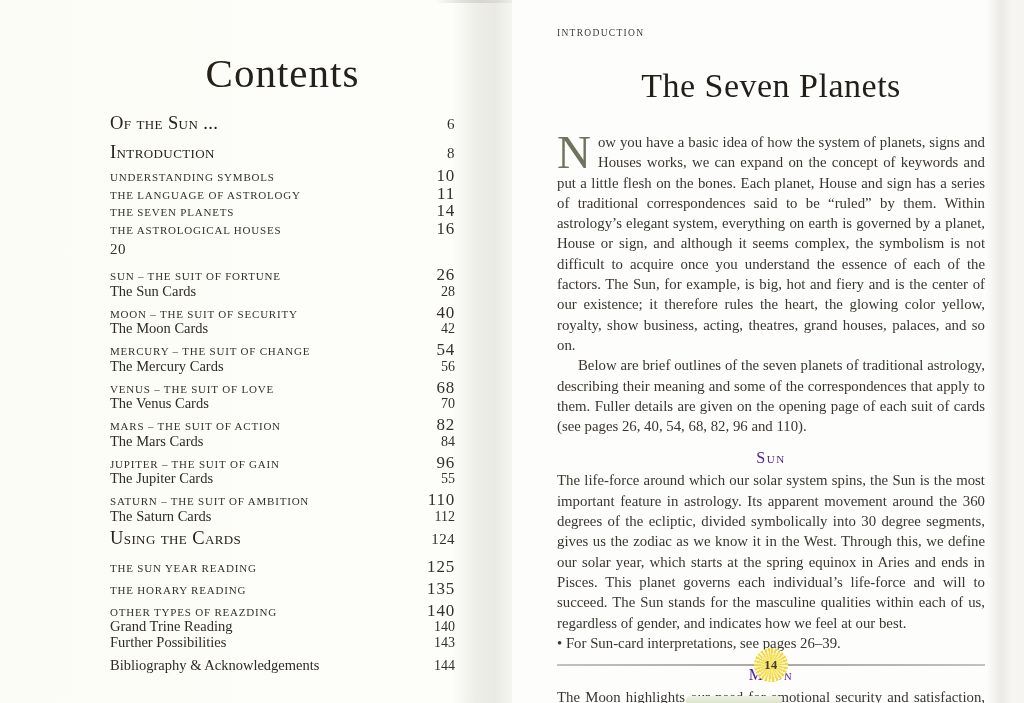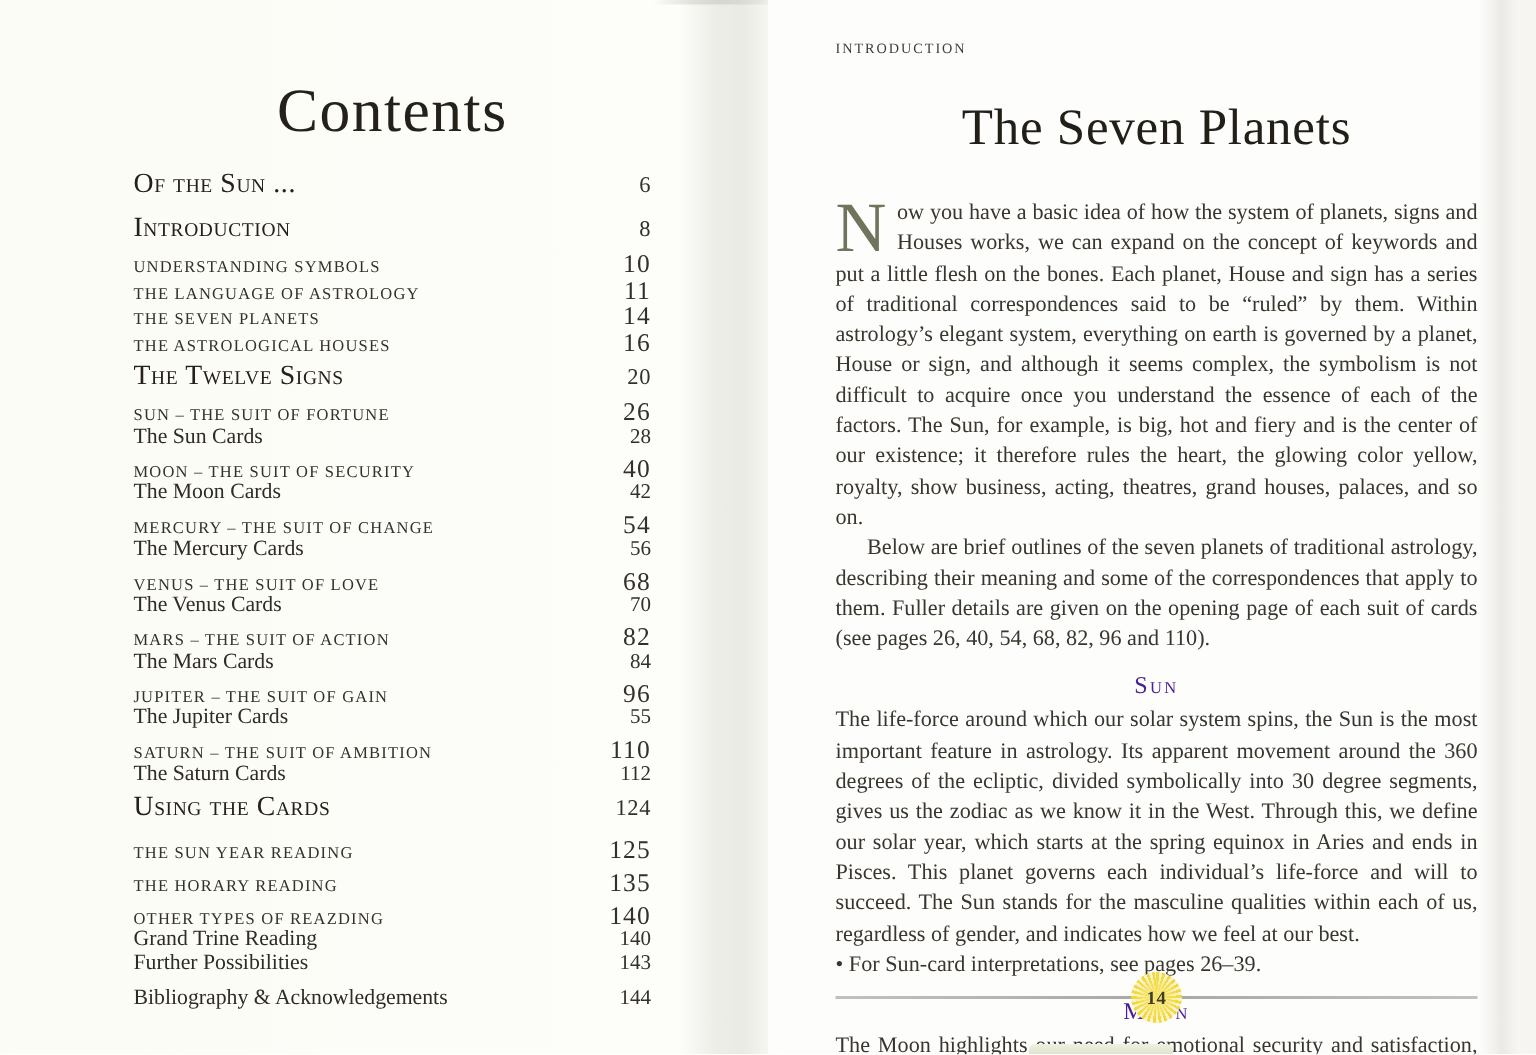--- a/index.html
+++ b/index.html
@@ -39,21 +39,21 @@
     background: linear-gradient(180deg, #eef1e2 0%, #dde4cb 100%);
     border-radius: 4px 4px 0 0;
   }
 
   
   .left-page {
     position: absolute; top: 0; left: 0; width: 512px; height: 703px;
     background: linear-gradient(90deg, #fcfcf7 0%, #fdfdf9 85%, rgba(253,253,249,0) 100%);
   }
   .toc {
-    position: absolute; top: 50px; left: 89px; width: 345px;
+    position: absolute; top: 50px; left: 110px; width: 345px;
   }
   .toc-title {
     text-align: center;
     font-size: 41px;
     line-height: 46px;
     letter-spacing: 1px;
     color: #24201a;
     margin-bottom: 17px;
   }
   .row {
@@ -164,21 +164,20 @@
       <span class="lbl">THE SEVEN PLANETS</span>
       <span class="num">14</span>
     </div>
 
     <div class="row subhead">
       <span class="lbl">THE ASTROLOGICAL HOUSES</span>
       <span class="num">16</span>
     </div>
 
     <div class="row section">
-      <span class="lbl">The Twelve Signs</span>
       <span class="num">20</span>
     </div>
 
     <div class="row subhead">
       <span class="lbl">SUN – THE SUIT OF FORTUNE</span>
       <span class="num">26</span>
     </div>
 
     <div class="row plain">
       <span class="lbl">The Sun Cards</span>

